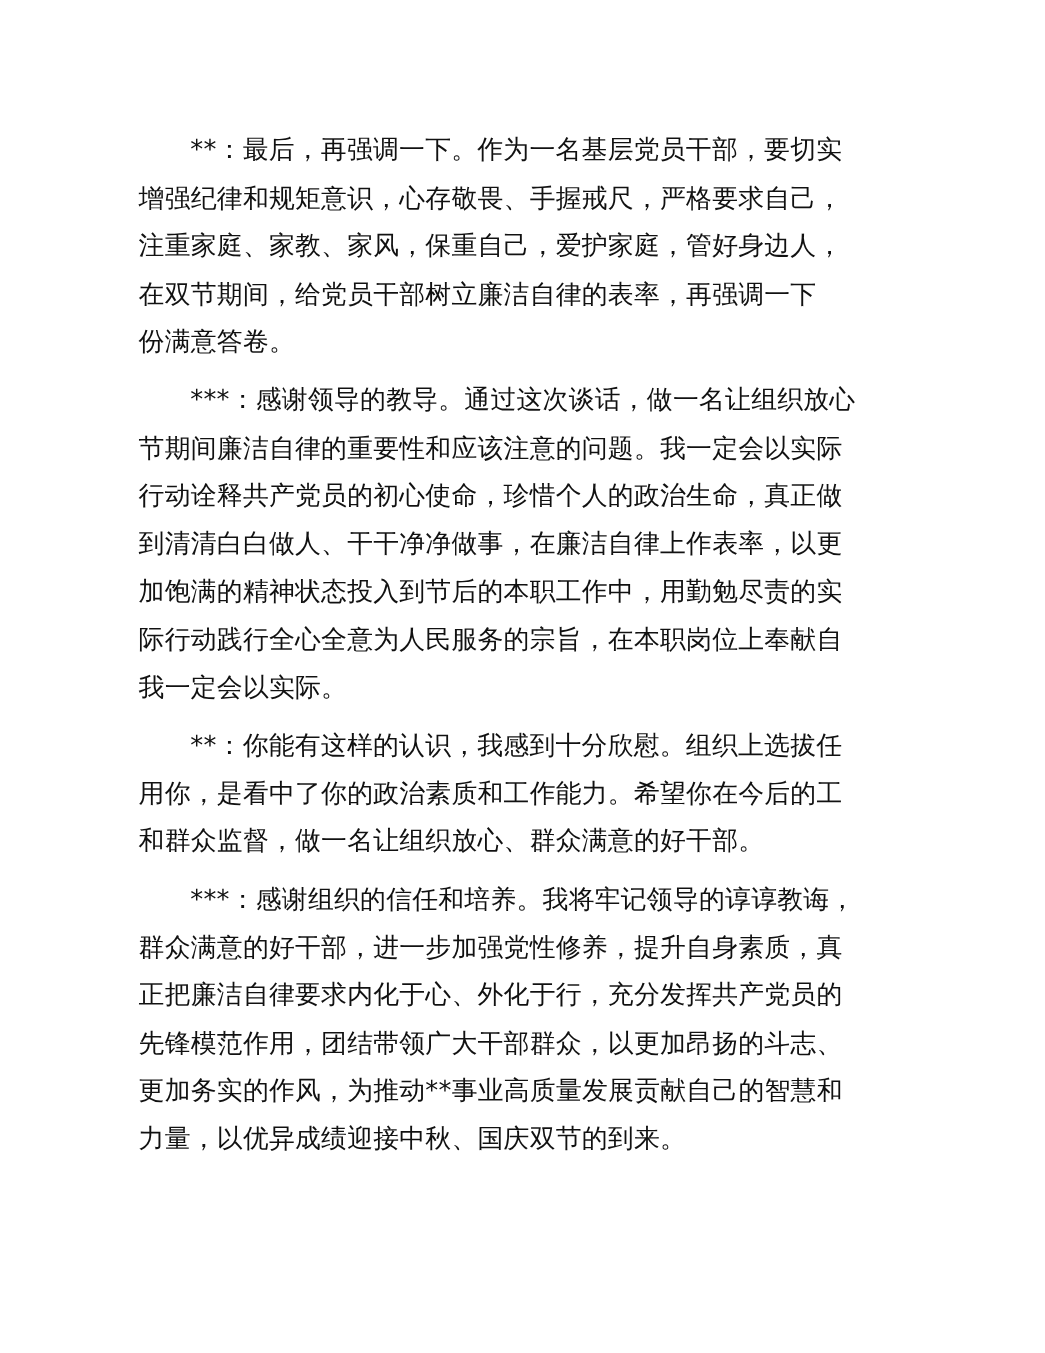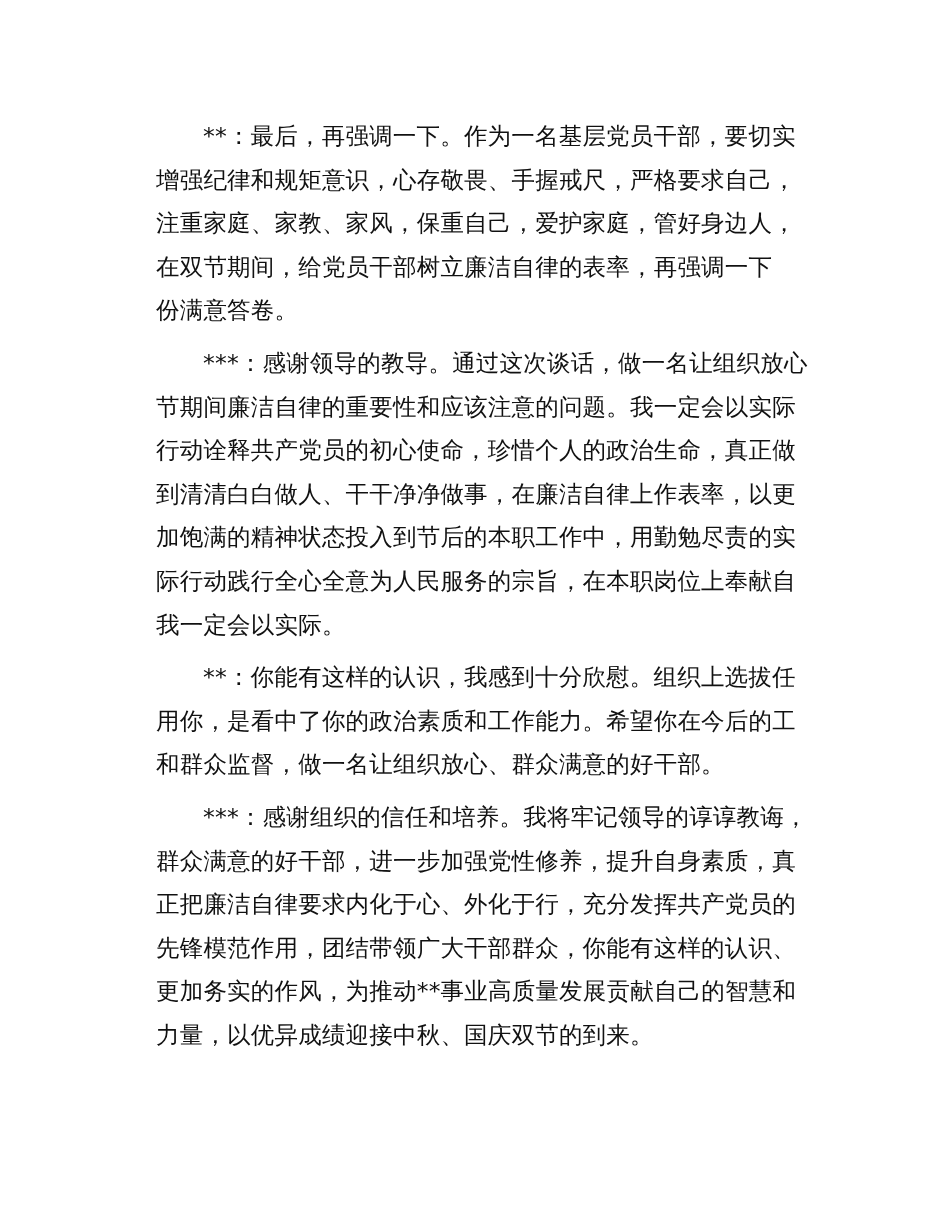--- a/index.html
+++ b/index.html
@@ -10,21 +10,21 @@
     body {
       width: 950px;
       height: 1230px;
       position: relative;
       overflow: hidden;
       font-family: "DejaVu Sans", "Liberation Sans", sans-serif;
       color: #111111;
     }
     .page {
       position: absolute;
-      left: 156px;
+      left: 126px;
       top: 115px;
       width: 690px;
     }
     .para {
       margin: 0 0 9px 0;
     }
     .line {
       display: block;
       height: 43.6px;
       line-height: 43.6px;
@@ -62,18 +62,18 @@
   <div class="para">
     <span class="line indent">**：你能有这样的认识，我感到十分欣慰。组织上选拔任</span>
     <span class="line">用你，是看中了你的政治素质和工作能力。希望你在今后的工</span>
     <span class="line">和群众监督，做一名让组织放心、群众满意的好干部。</span>
   </div>
 
   <div class="para">
     <span class="line indent">***：感谢组织的信任和培养。我将牢记领导的谆谆教诲，</span>
     <span class="line">群众满意的好干部，进一步加强党性修养，提升自身素质，真</span>
     <span class="line">正把廉洁自律要求内化于心、外化于行，充分发挥共产党员的</span>
-    <span class="line">先锋模范作用，团结带领广大干部群众，你能有这样的认识、</span>
+    <span class="line">先锋模范作用，团结带领广大干部群众，以更加昂扬的斗志、</span>
     <span class="line">更加务实的作风，为推动**事业高质量发展贡献自己的智慧和</span>
     <span class="line">力量，以优异成绩迎接中秋、国庆双节的到来。</span>
   </div>
 
 </div>
 
 </body></html>

